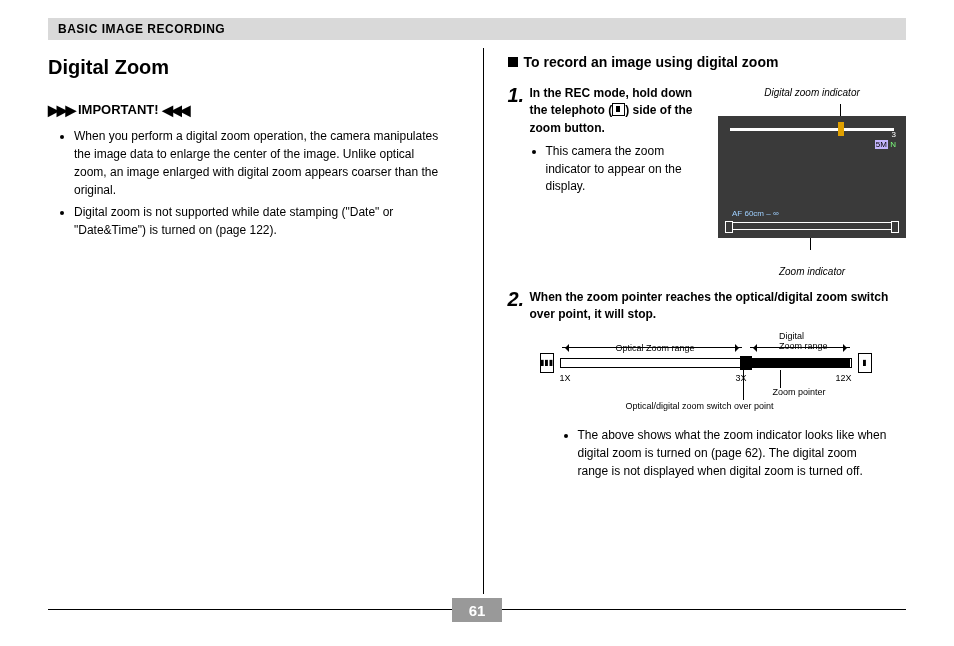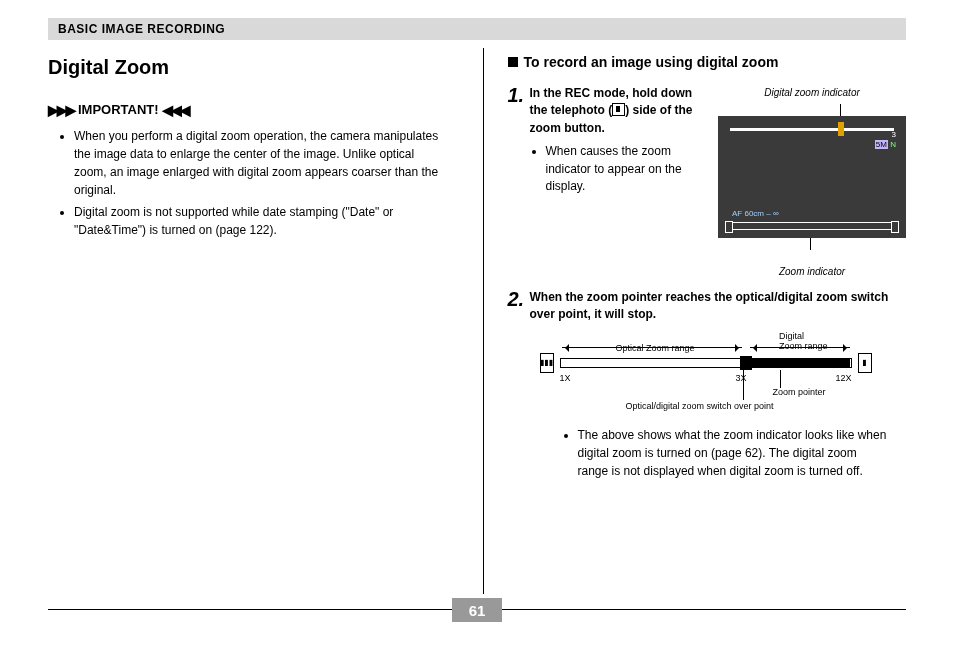--- a/index.html
+++ b/index.html
@@ -248,21 +248,21 @@
       <div class="subhead">
         <span class="blk"></span><span>To record an image using digital zoom</span>
       </div>
 
       <div class="step-row">
         <div class="step-num">1.</div>
         <div class="step-body" style="padding-right:8px;">
           <span>In the REC mode, hold down the telephoto (</span><span class="tele-icon"></span><span>) side of the zoom button.</span>
           <div class="sub">
             <ul>
-                <li>When causes the zoom indicator to appear on the display.</li>
+                <li>This camera the zoom indicator to appear on the display.</li>
               </ul>
           </div>
         </div>
         <div class="lcd-area">
           <div class="lcd-label-top">Digital zoom indicator</div>
           <div style="height:12px; position:relative;">
             <div style="position:absolute; left:122px; top:0; width:1px; height:12px; background:#000;"></div>
           </div>
           <div class="lcd">
             <div class="topbar"></div>

